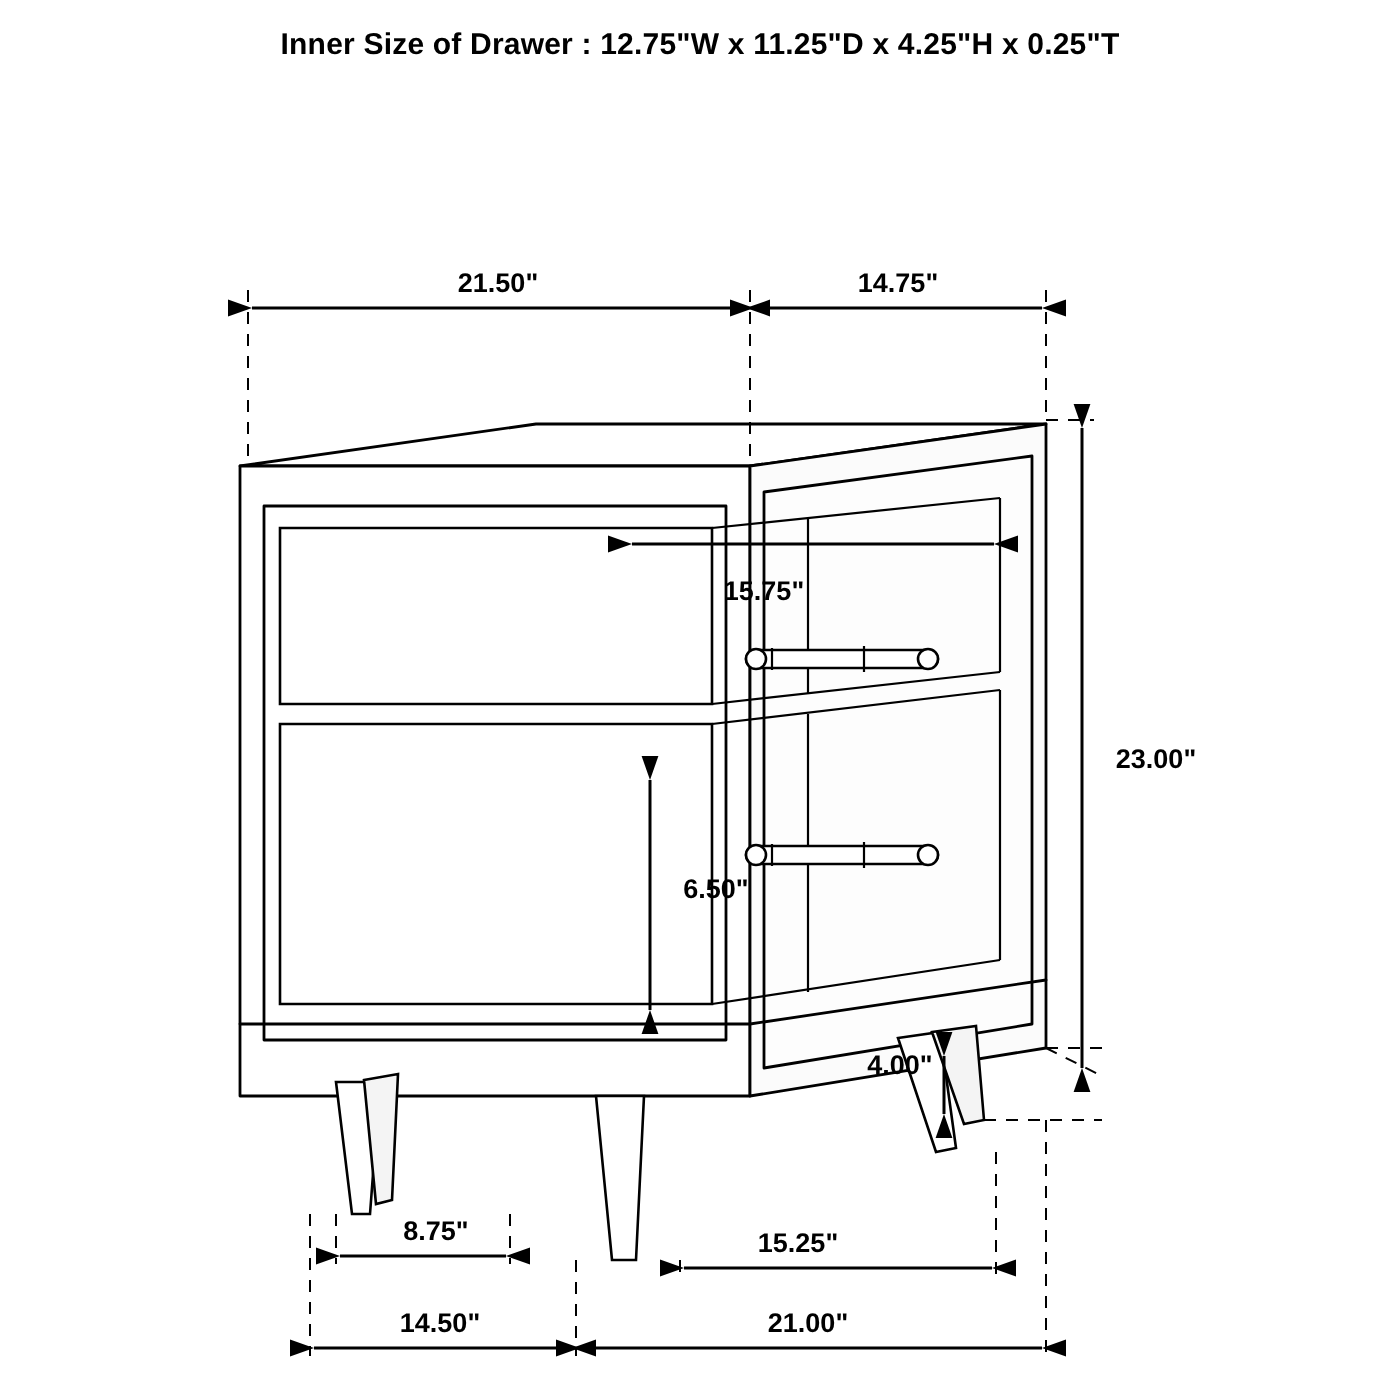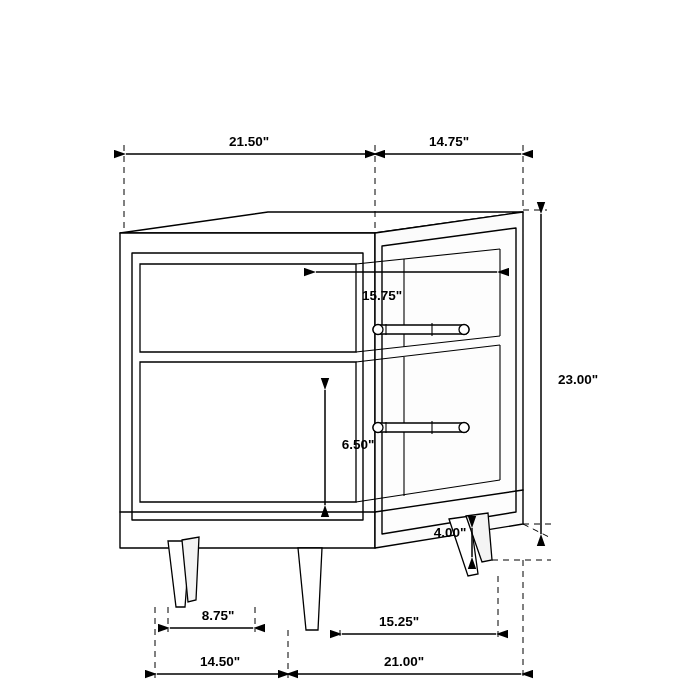--- a/index.html
+++ b/index.html
@@ -41,20 +41,21 @@
     font-size: 13.5px;
     font-weight: bold;
     fill: #000;
   }
 </style>
 </head>
 <body>
 
 <div id="stage">
 
+  <div id="title">Inner Size of Drawer : 12.75"W x 11.25"D x 4.25"H x 0.25"T</div>
 
   <svg width="700" height="700" viewBox="0 0 700 700">
     <defs>
       <marker id="arrL" markerWidth="9" markerHeight="9" refX="8" refY="3" orient="auto" markerUnits="strokeWidth">
         <path d="M8,3 L0,0.2 L0,5.8 z" fill="#000"></path>
       </marker>
       <marker id="arrR" markerWidth="9" markerHeight="9" refX="1" refY="3" orient="auto" markerUnits="strokeWidth">
         <path d="M1,3 L9,0.2 L9,5.8 z" fill="#000"></path>
       </marker>
     </defs>

